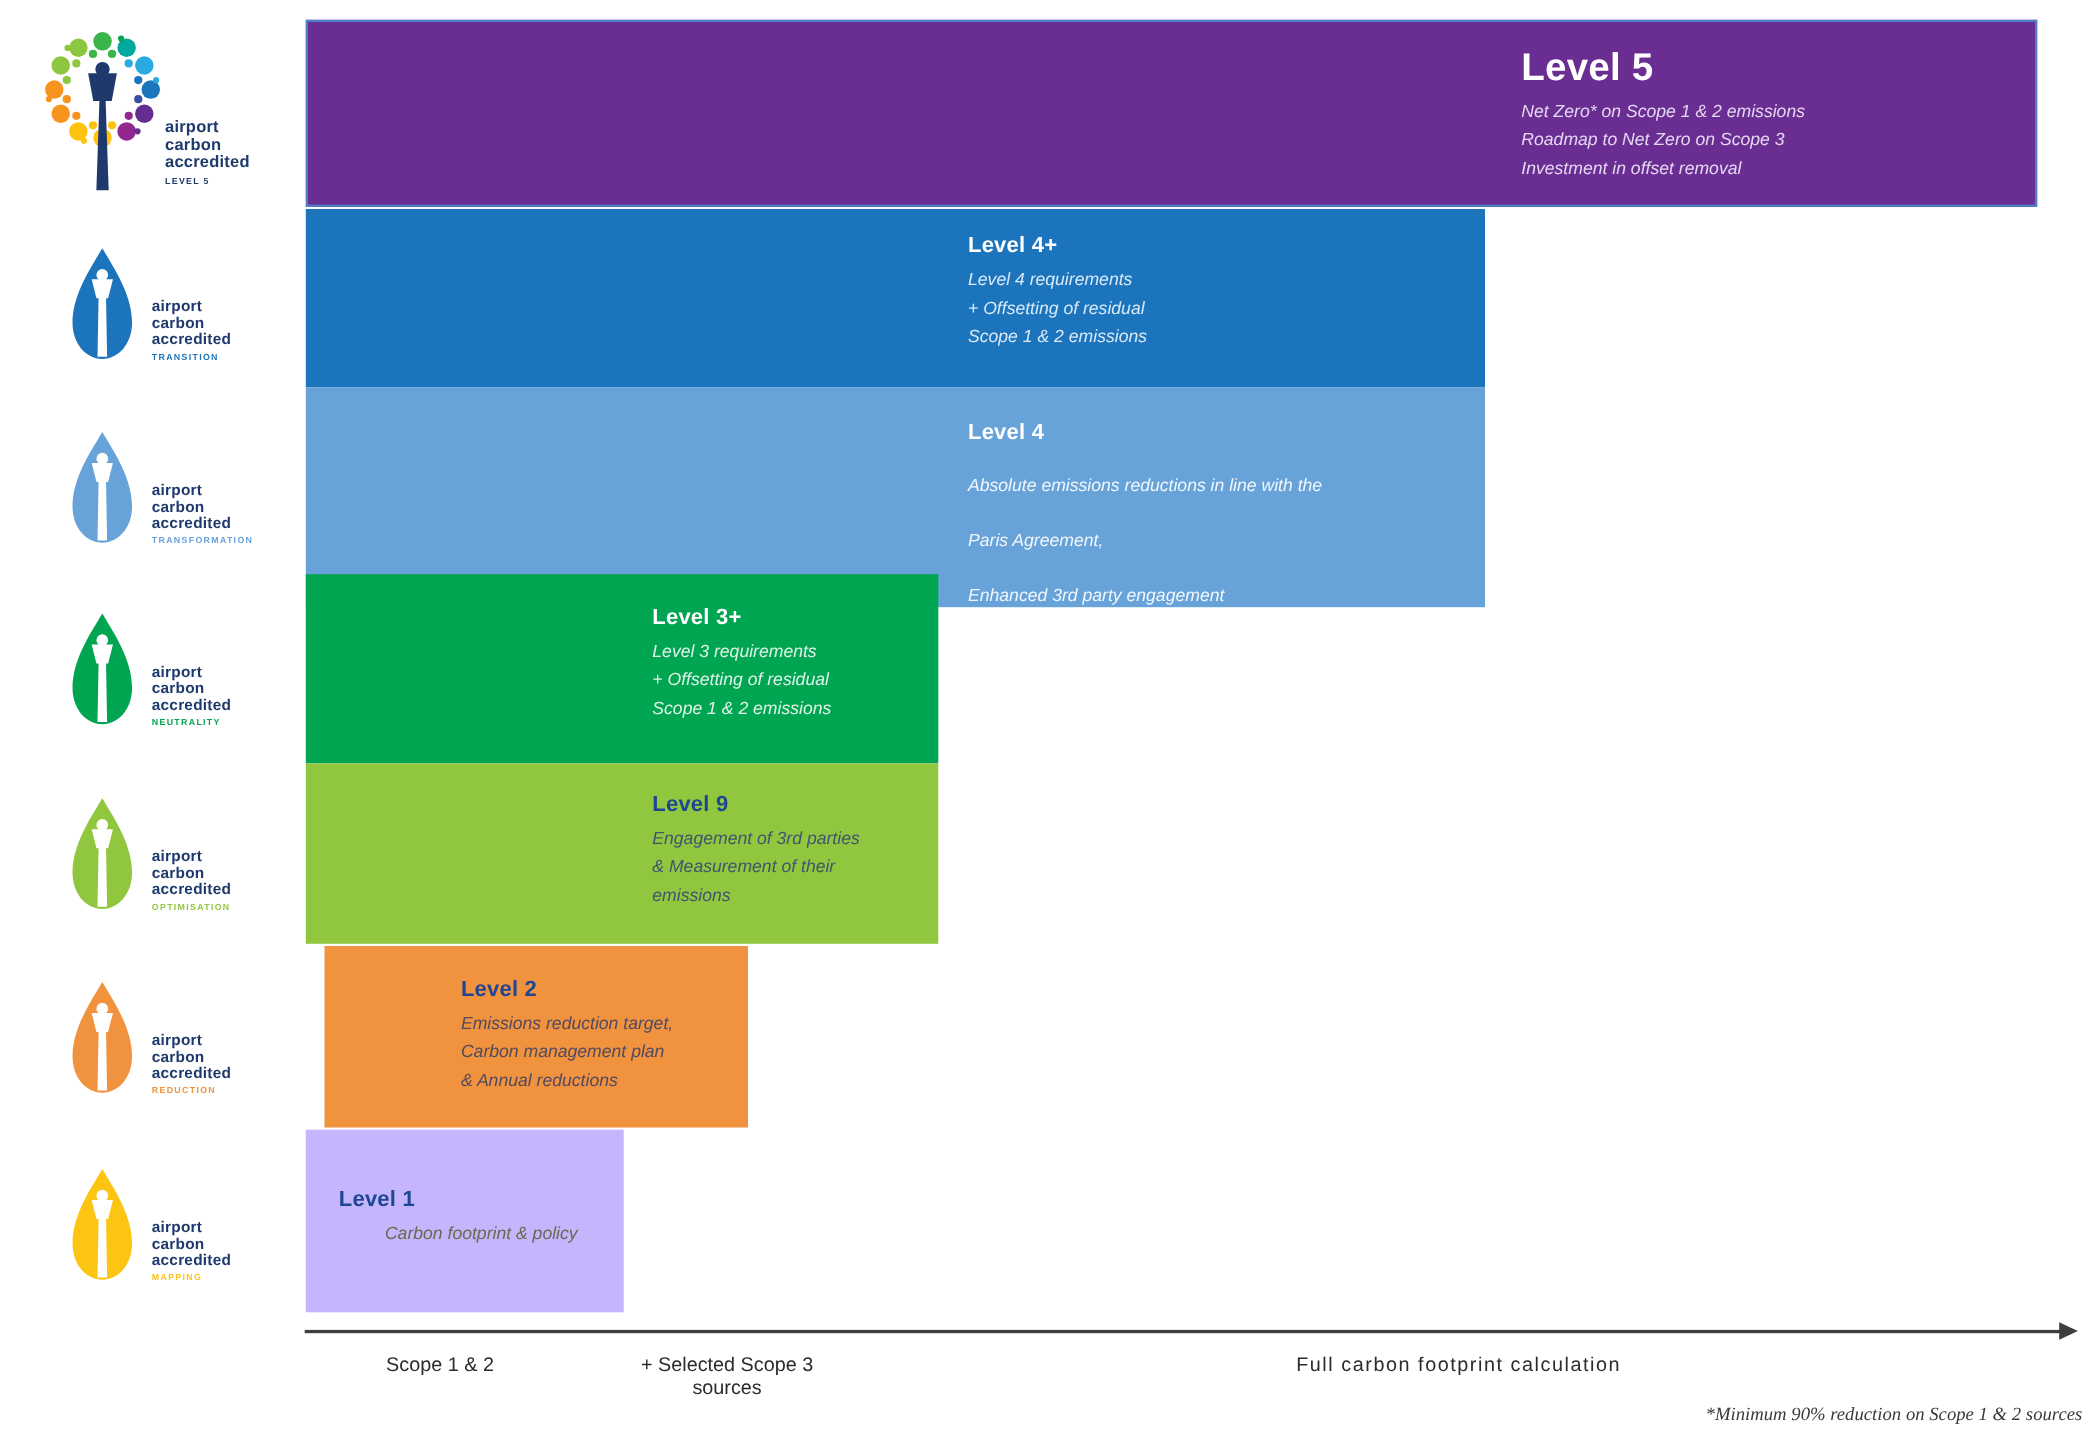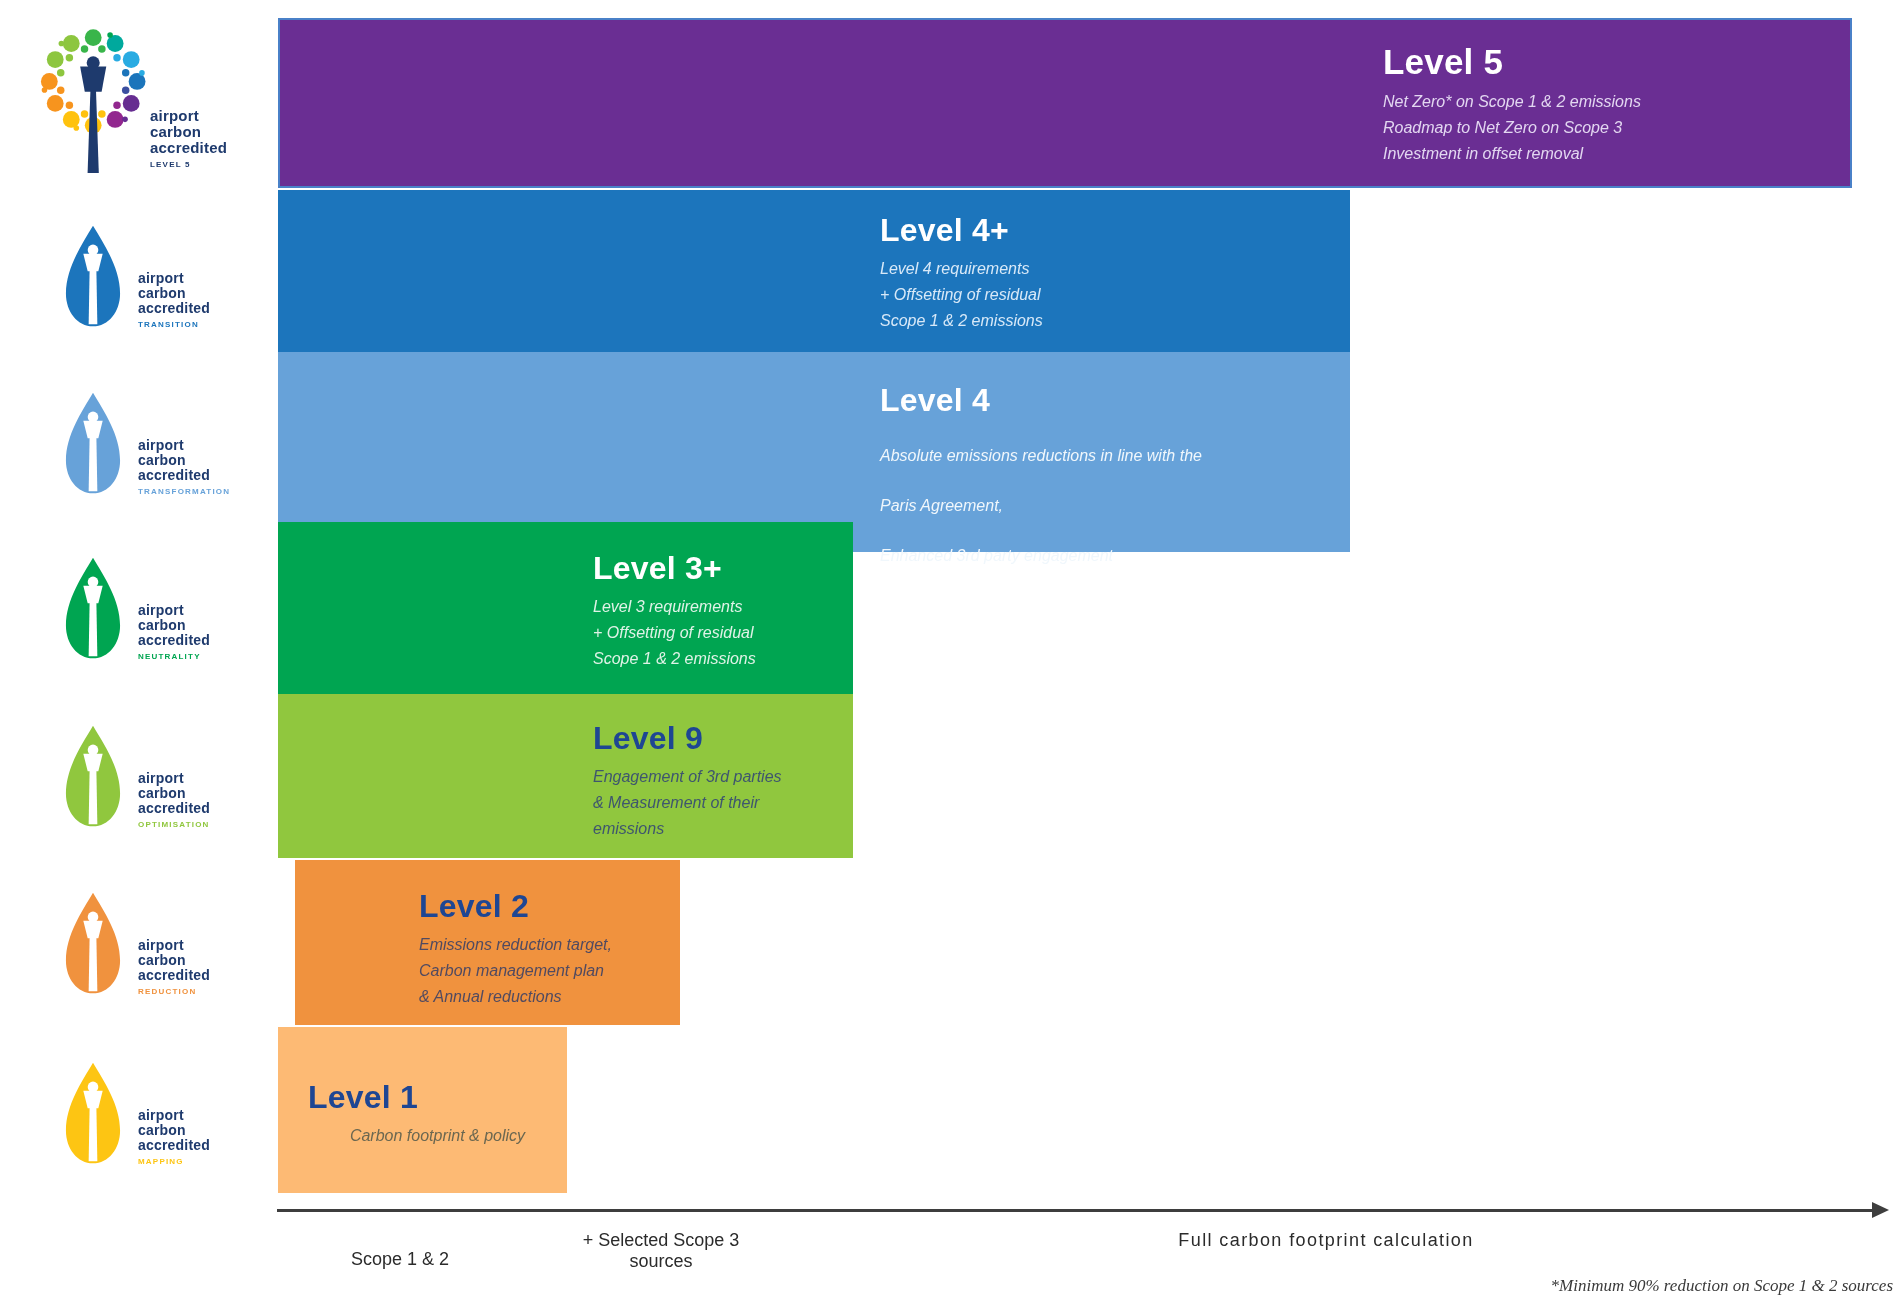--- a/index.html
+++ b/index.html
@@ -2,21 +2,21 @@
 <html><head>
 <meta charset="utf-8">
 <style>
   * { box-sizing: border-box; margin: 0; padding: 0; }
   html,body { width:1901px; height:1315px; background:#ffffff; overflow:hidden;
               font-family:"Liberation Sans", sans-serif; }
   .stage { position:relative; width:1901px; height:1315px; }
 
   
   .block { position:absolute; }
-  .block h2 { font-size:32px; font-weight:700; letter-spacing:.2px; margin-bottom:7px; }
+  .block h2 { font-size:20px; font-weight:700; letter-spacing:.2px; margin-bottom:7px; }
   .block p  { font-size:16px; line-height:26px;font-style:italic; }
 
   .b-l5  { left:278px; top:18px;   width:1574px; height:170px; background:#6A2E93;
            border:2px solid #4A81C8; padding:22px 0 0 1103px; }
   .b-l5 h2 { font-size:35px; color:#ffffff; }
   .b-l5 p  { color:#E3D7F1; }
 
   .b-l4p { left:278px; top:190px;  width:1072px; height:162px; background:#1C75BC; padding:22px 0 0 602px; }
   .b-l4p h2 { color:#ffffff; }
   .b-l4p p  { color:#D8E9F8; }
@@ -30,21 +30,21 @@
   .b-l3p p  { color:#DFF3E7; }
 
   .b-l3  { left:278px; top:694px;  width:575px;  height:164px; background:#90C73E; padding:26px 0 0 315px; }
   .b-l3 h2 { color:#1E4693; }
   .b-l3 p  { color:#3E566E; }
 
   .b-l2  { left:295px; top:860px;  width:385px;  height:165px; background:#F0923E; padding:28px 0 0 124px; }
   .b-l2 h2 { color:#1E4693; }
   .b-l2 p  { color:#514A60; }
 
-  .b-l1  { left:278px; top:1027px; width:289px;  height:166px; background:#fdba74; padding:52px 0 0 30px; }
+  .b-l1  { left:278px; top:1027px; width:289px;  height:166px; background:#c4b5fd; padding:52px 0 0 30px; }
   .b-l1 h2 { color:#1E4693; }
   .b-l1 p  { color:#6B6750;text-align:center; }
 
   
   .logo5 { position:absolute; left:18px; top:12px; width:250px; height:175px; }
   .logo5 svg { position:absolute; left:8px; top:8px; }
   .logo5 .wordmark { position:absolute; left:132px; top:96px; }
 
   .wordmark { color:#1E3A6D; font-weight:700; }
   .wordmark .wline { display:block; font-size:15px; line-height:16px; letter-spacing:.2px; }
@@ -74,21 +74,21 @@
   .tag-l3  { color:#90C73E; }
   .tag-l2  { color:#F0923E; }
   .tag-l1  { color:#FDC513; }
 
   
   .axis-line { position:absolute; left:277px; top:1209px; width:1600px; height:3px; background:#3E3E3E; }
   .axis-head { position:absolute; left:1872px; top:1202px; width:0; height:0;
                border-top:8px solid transparent; border-bottom:8px solid transparent;
                border-left:17px solid #3E3E3E; }
   .axis-label { position:absolute; top:1230px; font-size:18px; color:#2B2B2B; text-align:center; }
-  .ax-1 { left:300px;  width:200px;margin-top:19px; }
+  .ax-1 { left:300px;  width:200px; }
   .ax-2 { left:551px;  width:220px; }
   .ax-3 { left:1166px; width:320px; letter-spacing:1.4px; }
   .footnote { position:absolute; left:1380px; top:1276px; width:513px; text-align:right;
               font-size:17px; font-style:italic; color:#3A3A3A;
               font-family:"Liberation Serif", serif; }
 </style>
 </head>
 <body>
 
 <div class="stage">

